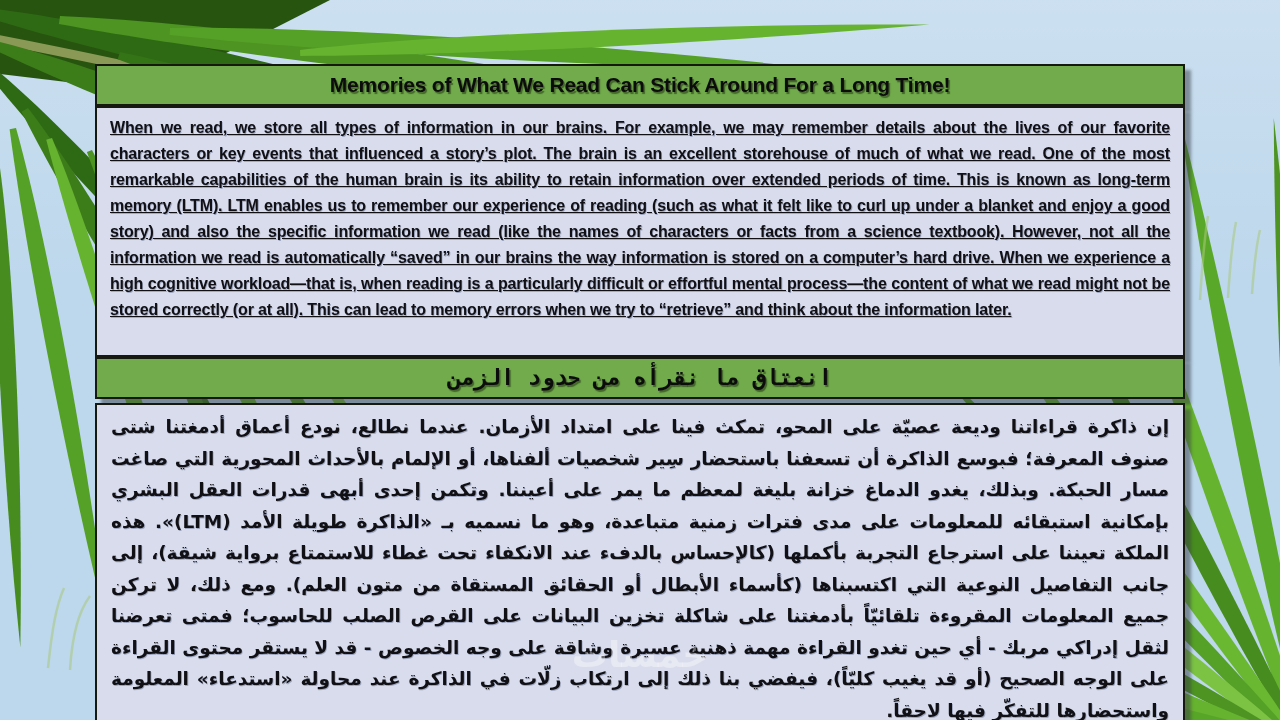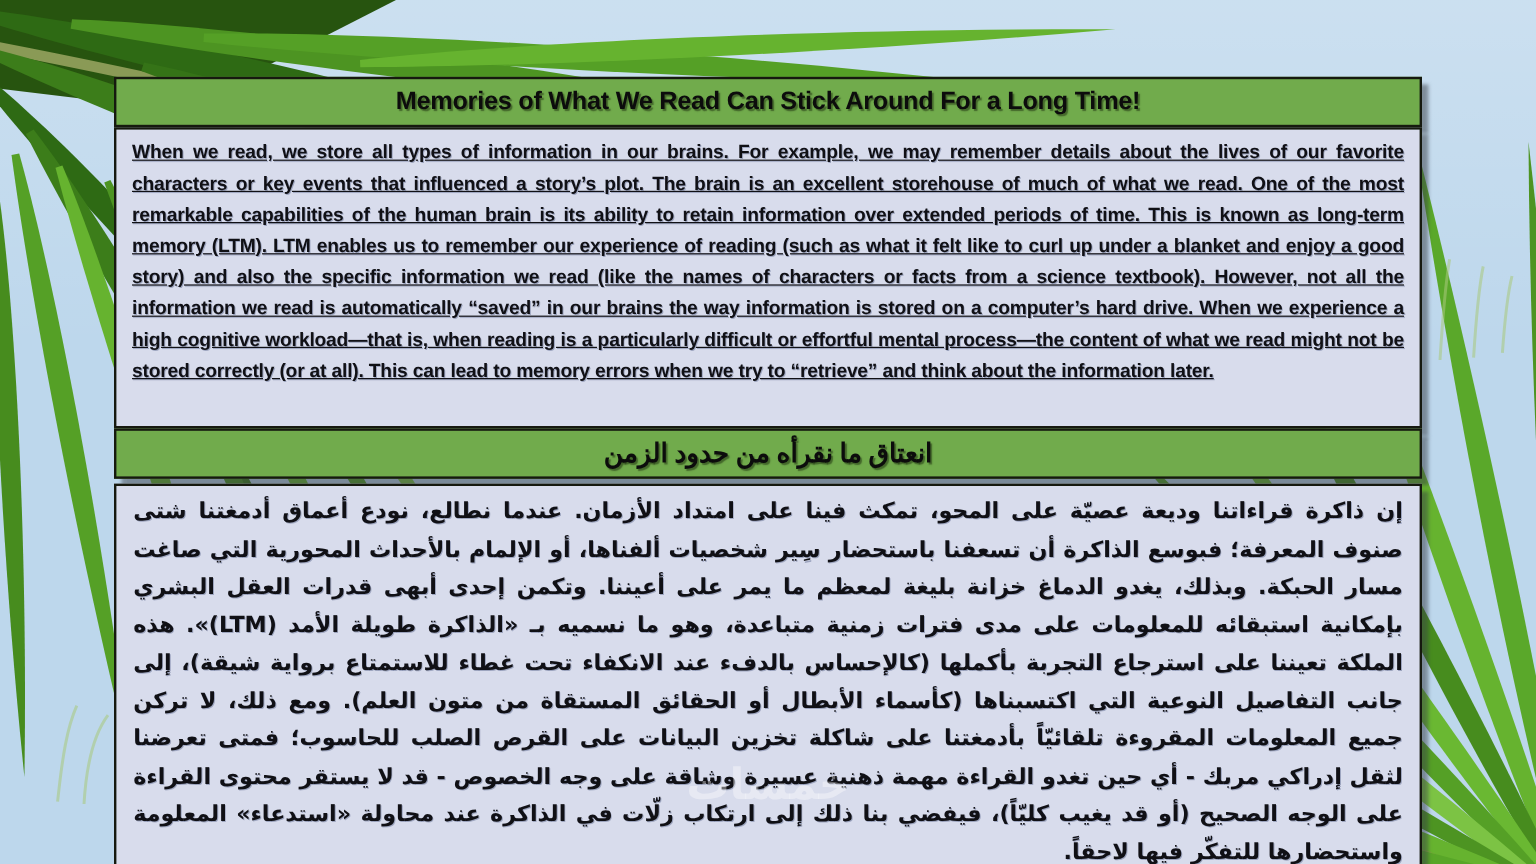--- a/index.html
+++ b/index.html
@@ -24,21 +24,21 @@
     box-shadow:6px 6px 3px rgba(55,62,70,0.50);
     display:flex;align-items:center;justify-content:center;
     text-align:center;
   }
   .bar .bar-text{
     font-weight:bold;color:#0c0c0c;
     font-size:21px;letter-spacing:-0.2px;
     text-shadow:1.5px 1.8px 1px rgba(30,45,15,0.55);
     padding:2px 10px;
   }
-  .bar.ar .bar-text{font-family:Liberation Serif, serif;font-size:22px;}
+  .bar.ar .bar-text{font-family:Liberation Mono, monospace;font-size:22px;}
 
   .panel{
     background:var(--panel-lavender);
     border:2px solid var(--border-dark);
     box-shadow:6px 6px 3px rgba(55,62,70,0.50);
   }
   .panel.en{
     min-height:251px;
     padding:7px 13px 6px 13px;
     font-size:16px;font-weight:bold;color:#101015;

